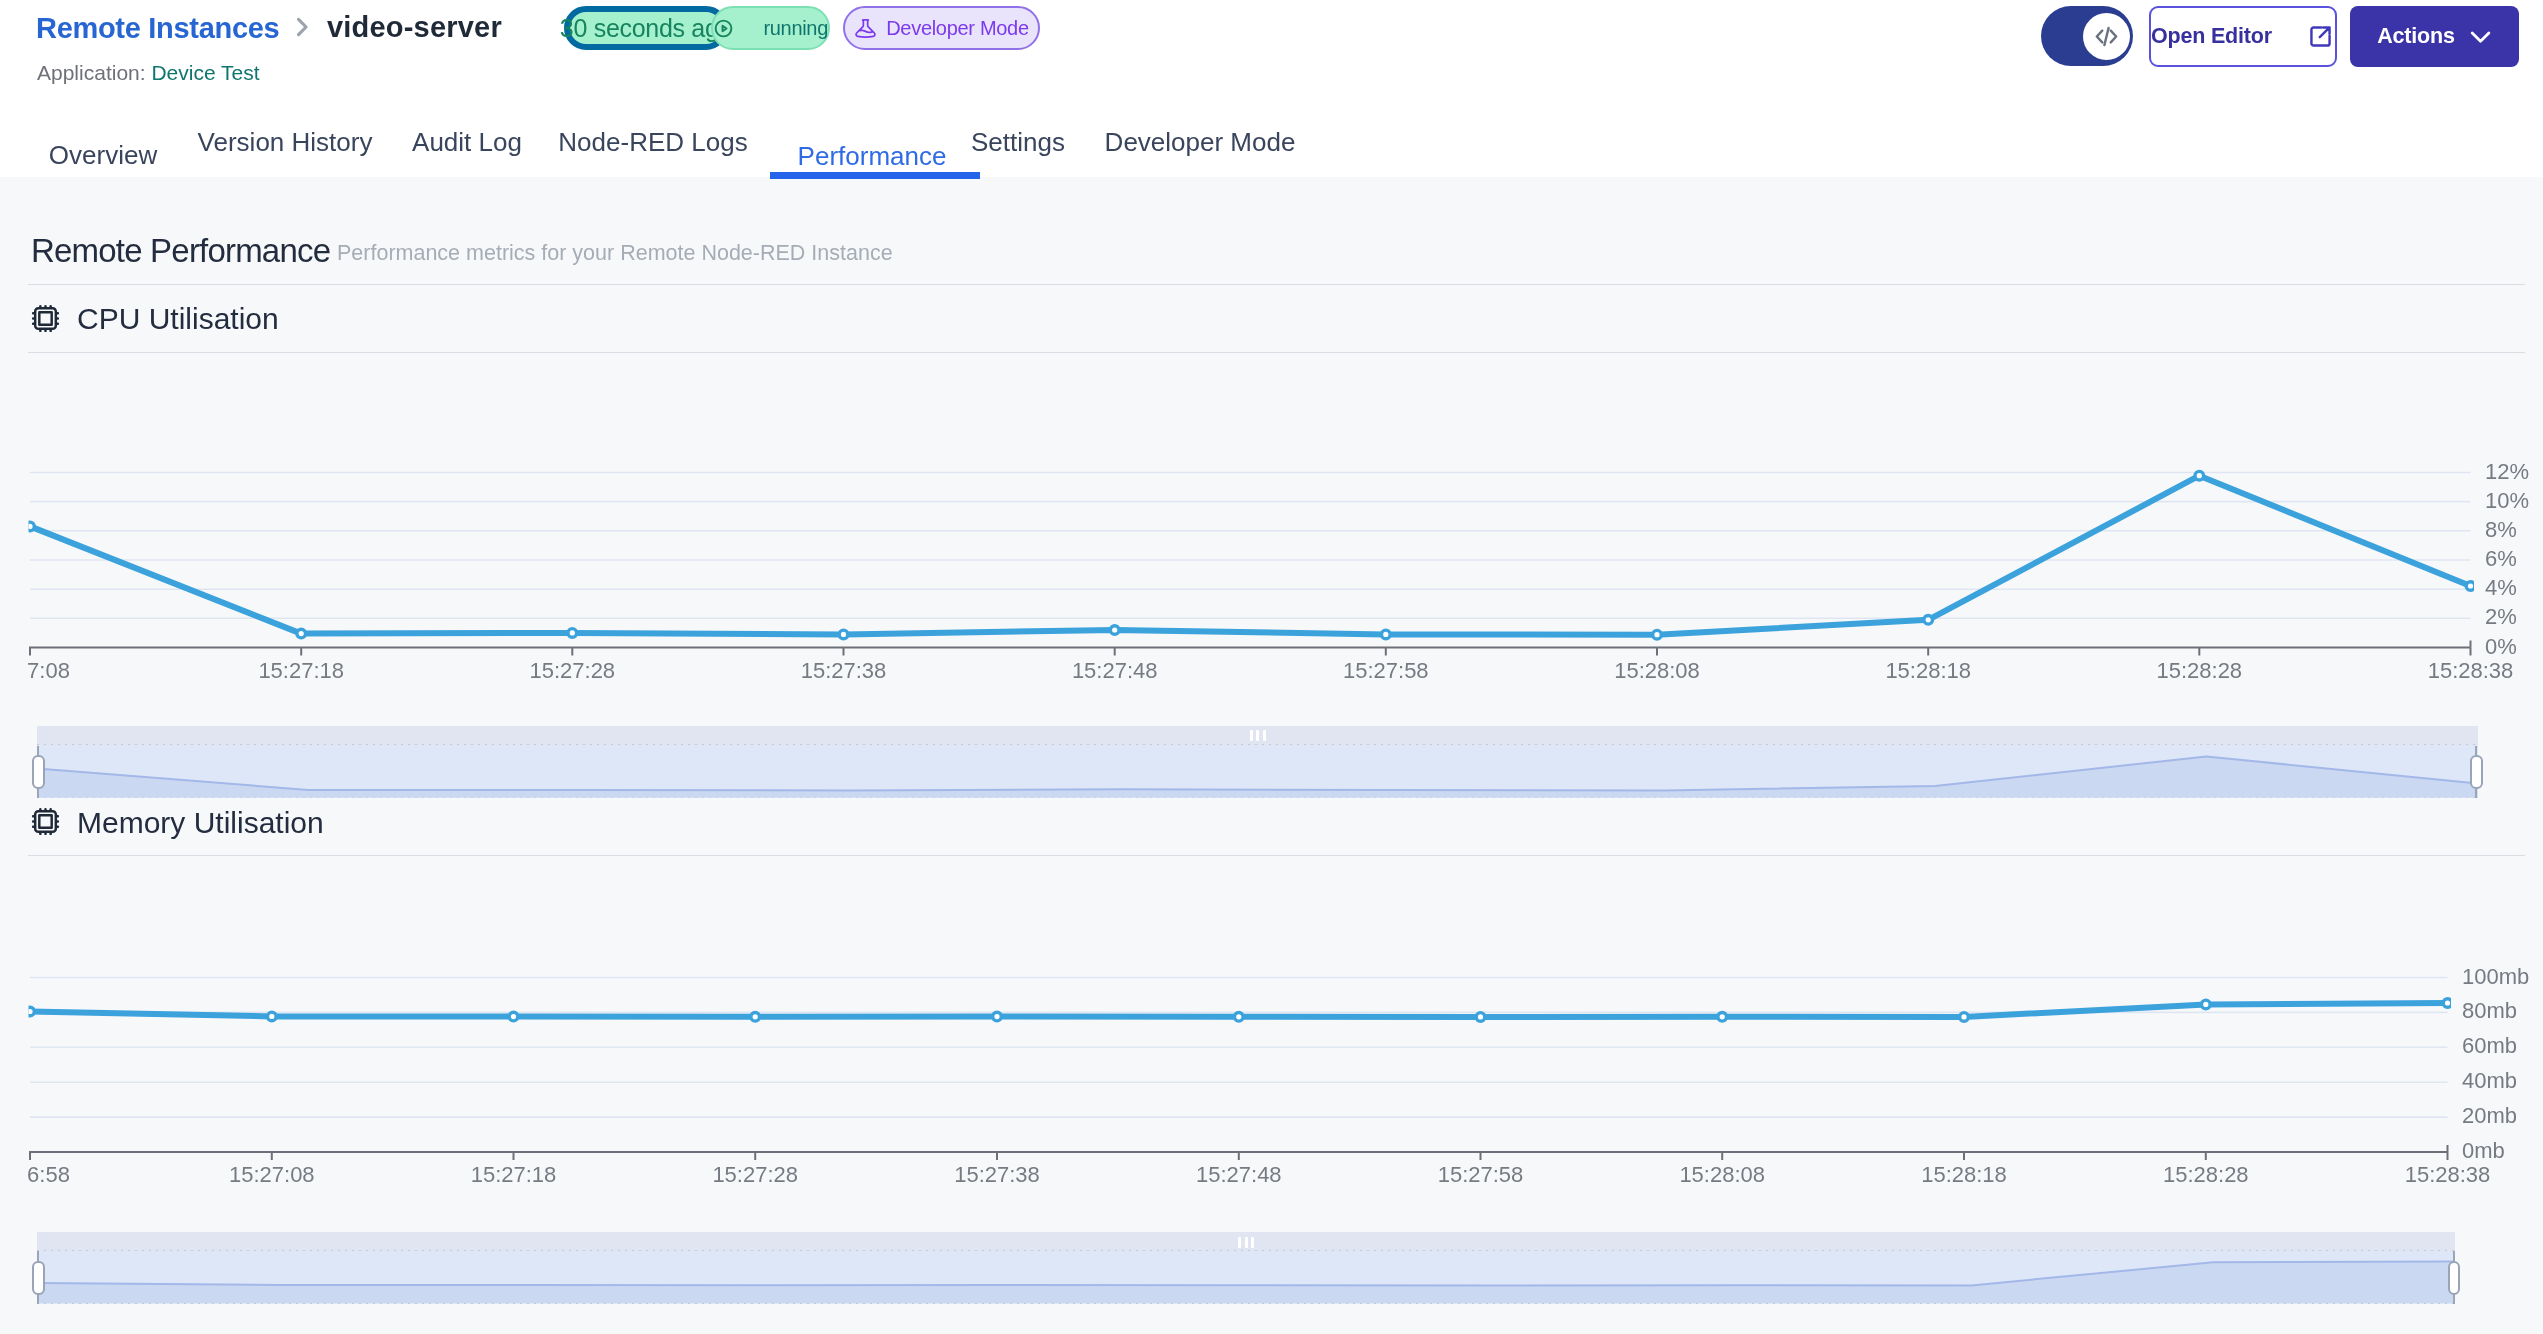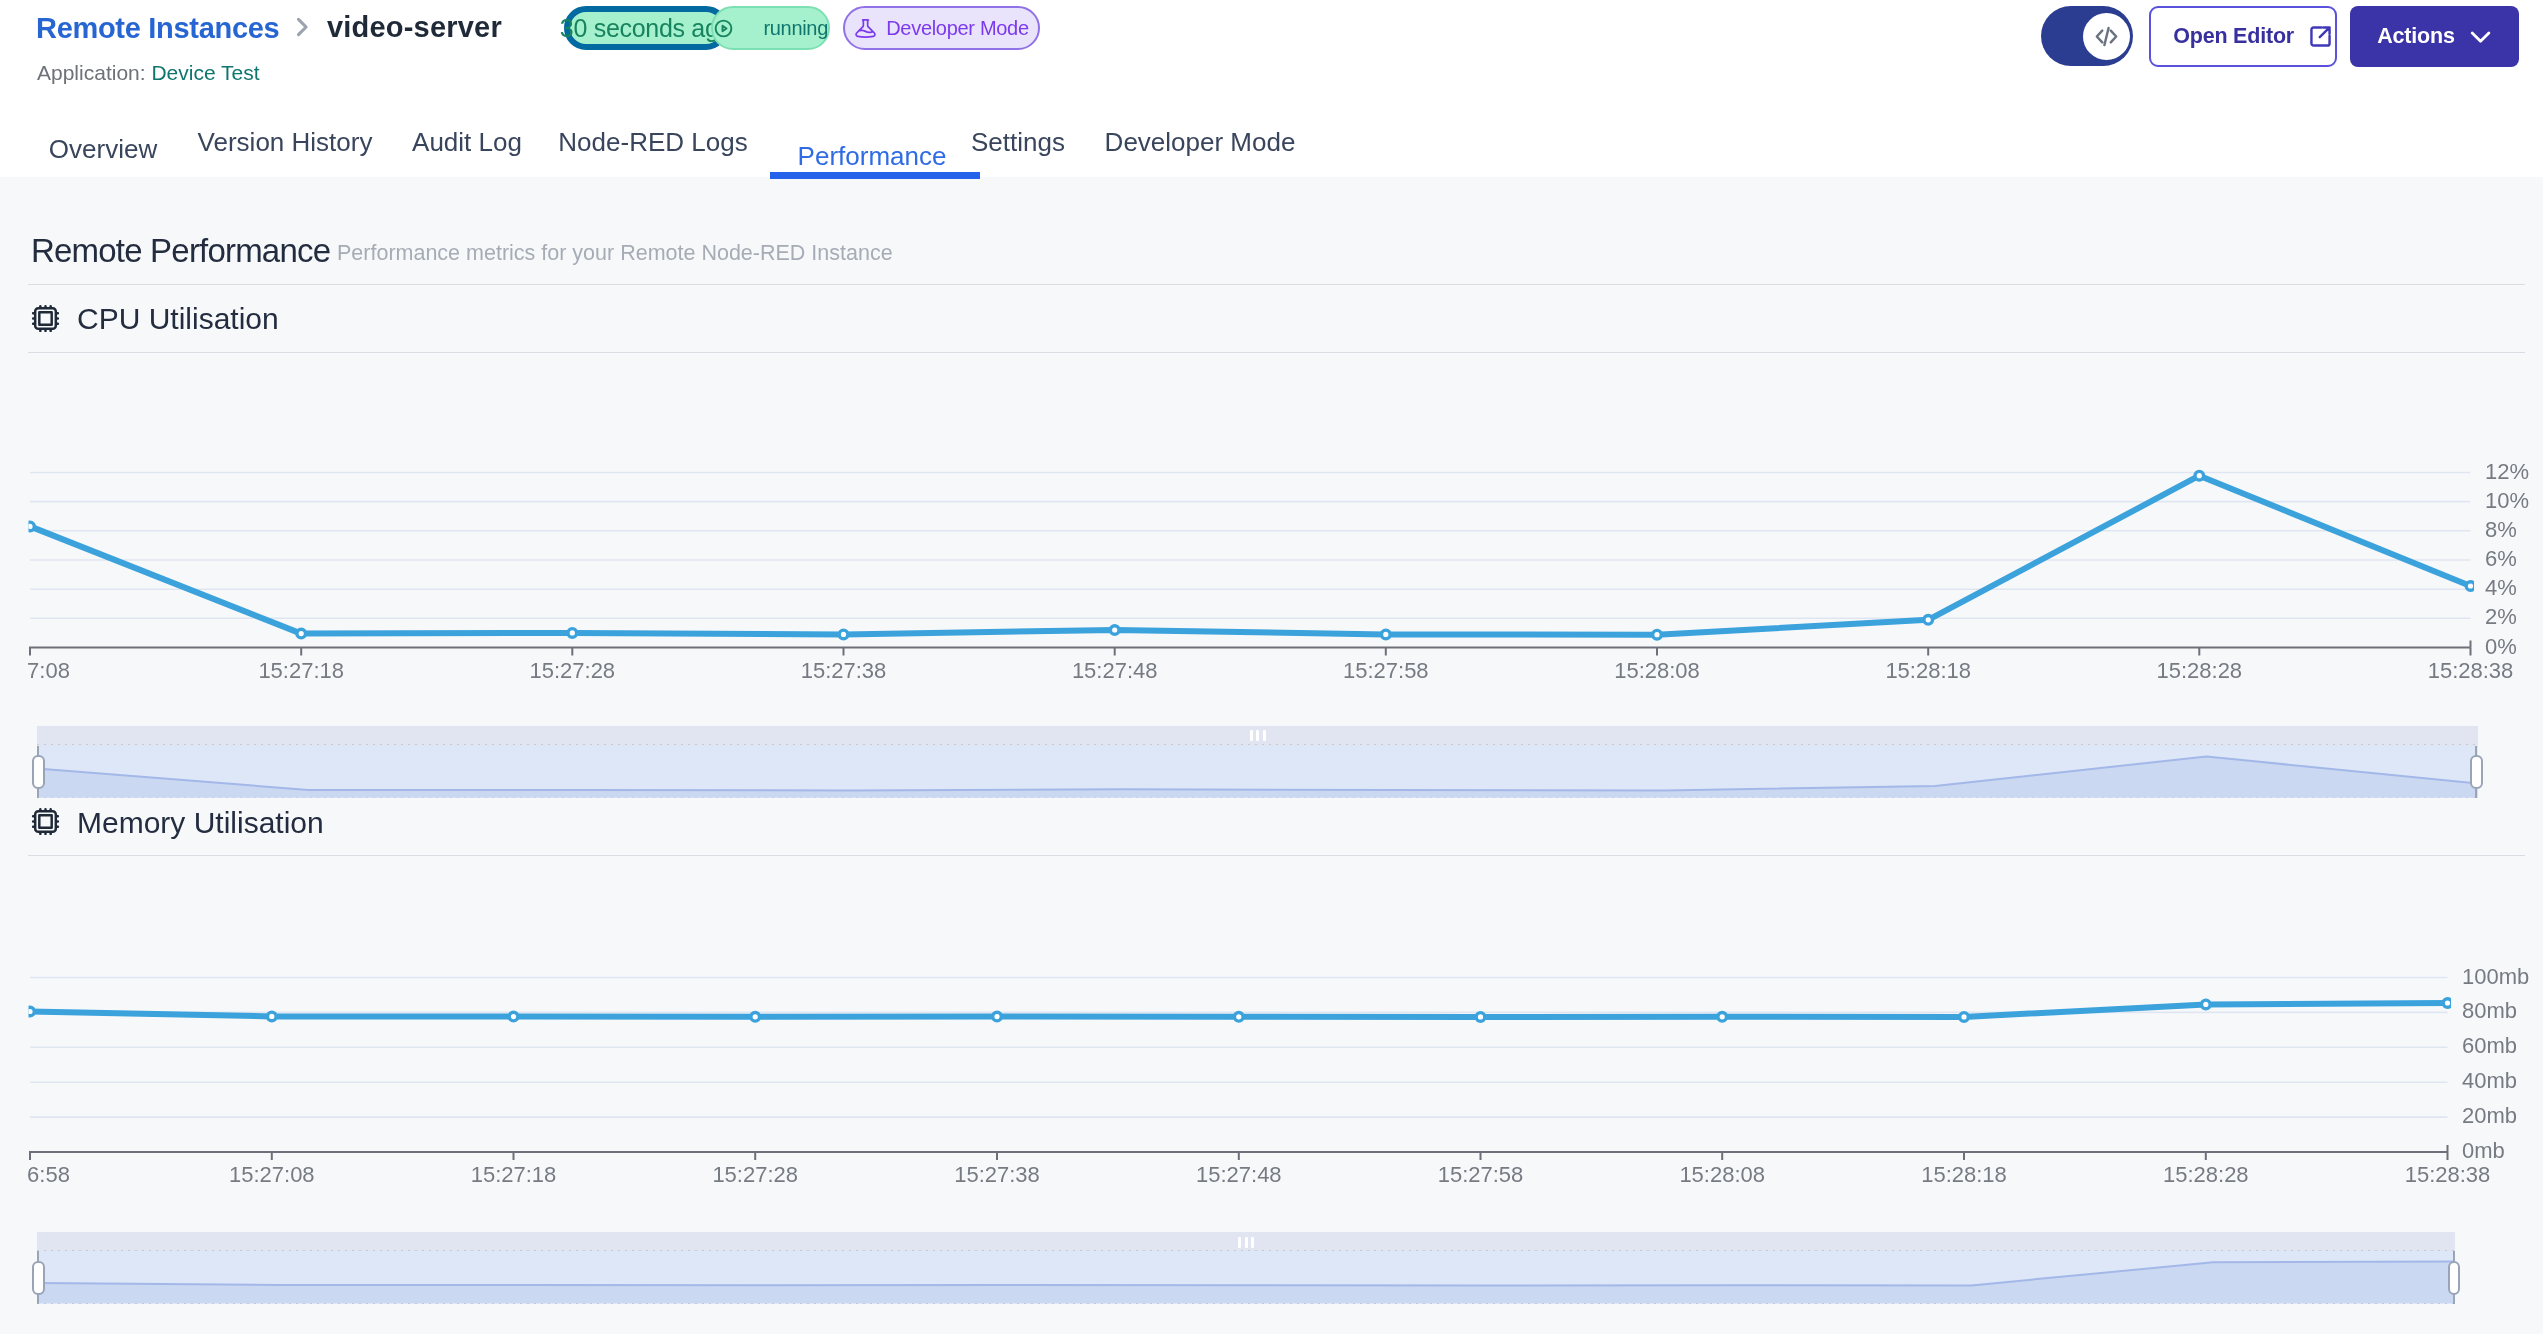--- a/index.html
+++ b/index.html
@@ -32,35 +32,35 @@
       <span>Developer Mode</span>
     </div>
 
 <div class="abs" style="left:2041px;top:6px;width:92px;height:60px;border-radius:30px;background:#2B3D90"></div>
 <div class="abs" style="left:2083px;top:13px;width:47px;height:47px;border-radius:50%;background:#fff;display:flex;align-items:center;justify-content:center">
       <svg width="31" height="31" viewBox="0 0 24 24" fill="none" stroke="#6B7280" stroke-width="1.9" stroke-linecap="round" stroke-linejoin="round">
         <path d="m8.7 7.4-4.2 4.6 4.2 4.6m6.6-9.2 4.2 4.6-4.2 4.6M13.6 5.4 10.4 18.6"></path>
       </svg>
     </div>
 
-<div class="abs" style="left:2149px;top:6px;width:188px;height:61px;border:2px solid #5A52DC;border-radius:9px;background:#fff;color:#37309E;font-size:21.5px;font-weight:bold;letter-spacing:-0.2px;display:flex;align-items:center;justify-content:flex-end;gap:12px">
+<div class="abs" style="left:2149px;top:6px;width:188px;height:61px;border:2px solid #5A52DC;border-radius:9px;background:#fff;color:#37309E;font-size:21.5px;font-weight:bold;letter-spacing:-0.2px;display:flex;align-items:center;justify-content:space-between;gap:12px">
       <span>Open Editor</span>
       <svg width="29" height="29" viewBox="0 0 24 24" fill="none" stroke="#4038B8" stroke-width="2.0" stroke-linecap="round" stroke-linejoin="round">
         <path d="M12.6 4.5H6.3a1.8 1.8 0 0 0-1.8 1.8v11.4a1.8 1.8 0 0 0 1.8 1.8h11.4a1.8 1.8 0 0 0 1.8-1.8v-6.3M14.2 4.5h5.3v5.3M11.4 12.6 19.5 4.5"></path>
       </svg>
     </div>
 
 <div class="abs" style="left:2350px;top:6px;width:169px;height:61px;border-radius:8px;background:#3B33A8;color:#fff;font-size:21.5px;font-weight:bold;letter-spacing:-0.2px;display:flex;align-items:center;justify-content:center;gap:12px">
       <span>Actions</span>
       <svg width="25" height="25" viewBox="0 0 24 24" fill="none" stroke="#fff" stroke-width="2.7" stroke-linecap="round" stroke-linejoin="round">
         <path d="m5 8.7 8 7.8 8-7.8"></path>
       </svg>
     </div>
 
-<div class="abs tab" style="left:103px;top:134px">Overview</div>
+<div class="abs tab" style="left:103px;top:140px">Overview</div>
 <div class="abs tab" style="left:285px;top:127px">Version History</div>
 <div class="abs tab" style="left:467px;top:127px">Audit Log</div>
 <div class="abs tab" style="left:653px;top:127px">Node-RED Logs</div>
 <div class="abs tab" style="left:872px;top:141px;color:#2F6BE4">Performance</div>
 <div class="abs tab" style="left:1018px;top:127px">Settings</div>
 <div class="abs tab" style="left:1200px;top:127px">Developer Mode</div>
 <style>.tab{font-size:26px;color:#39455C;transform:translateX(-50%);white-space:nowrap}</style>
 <div class="abs" style="left:770px;top:172px;width:210px;height:7px;background:#2563EB"></div>
 
 <div class="abs" style="left:31px;top:233.5px;font-size:33px;font-weight:500;color:#232D3F;line-height:1;letter-spacing:-0.8px">Remote Performance</div>

